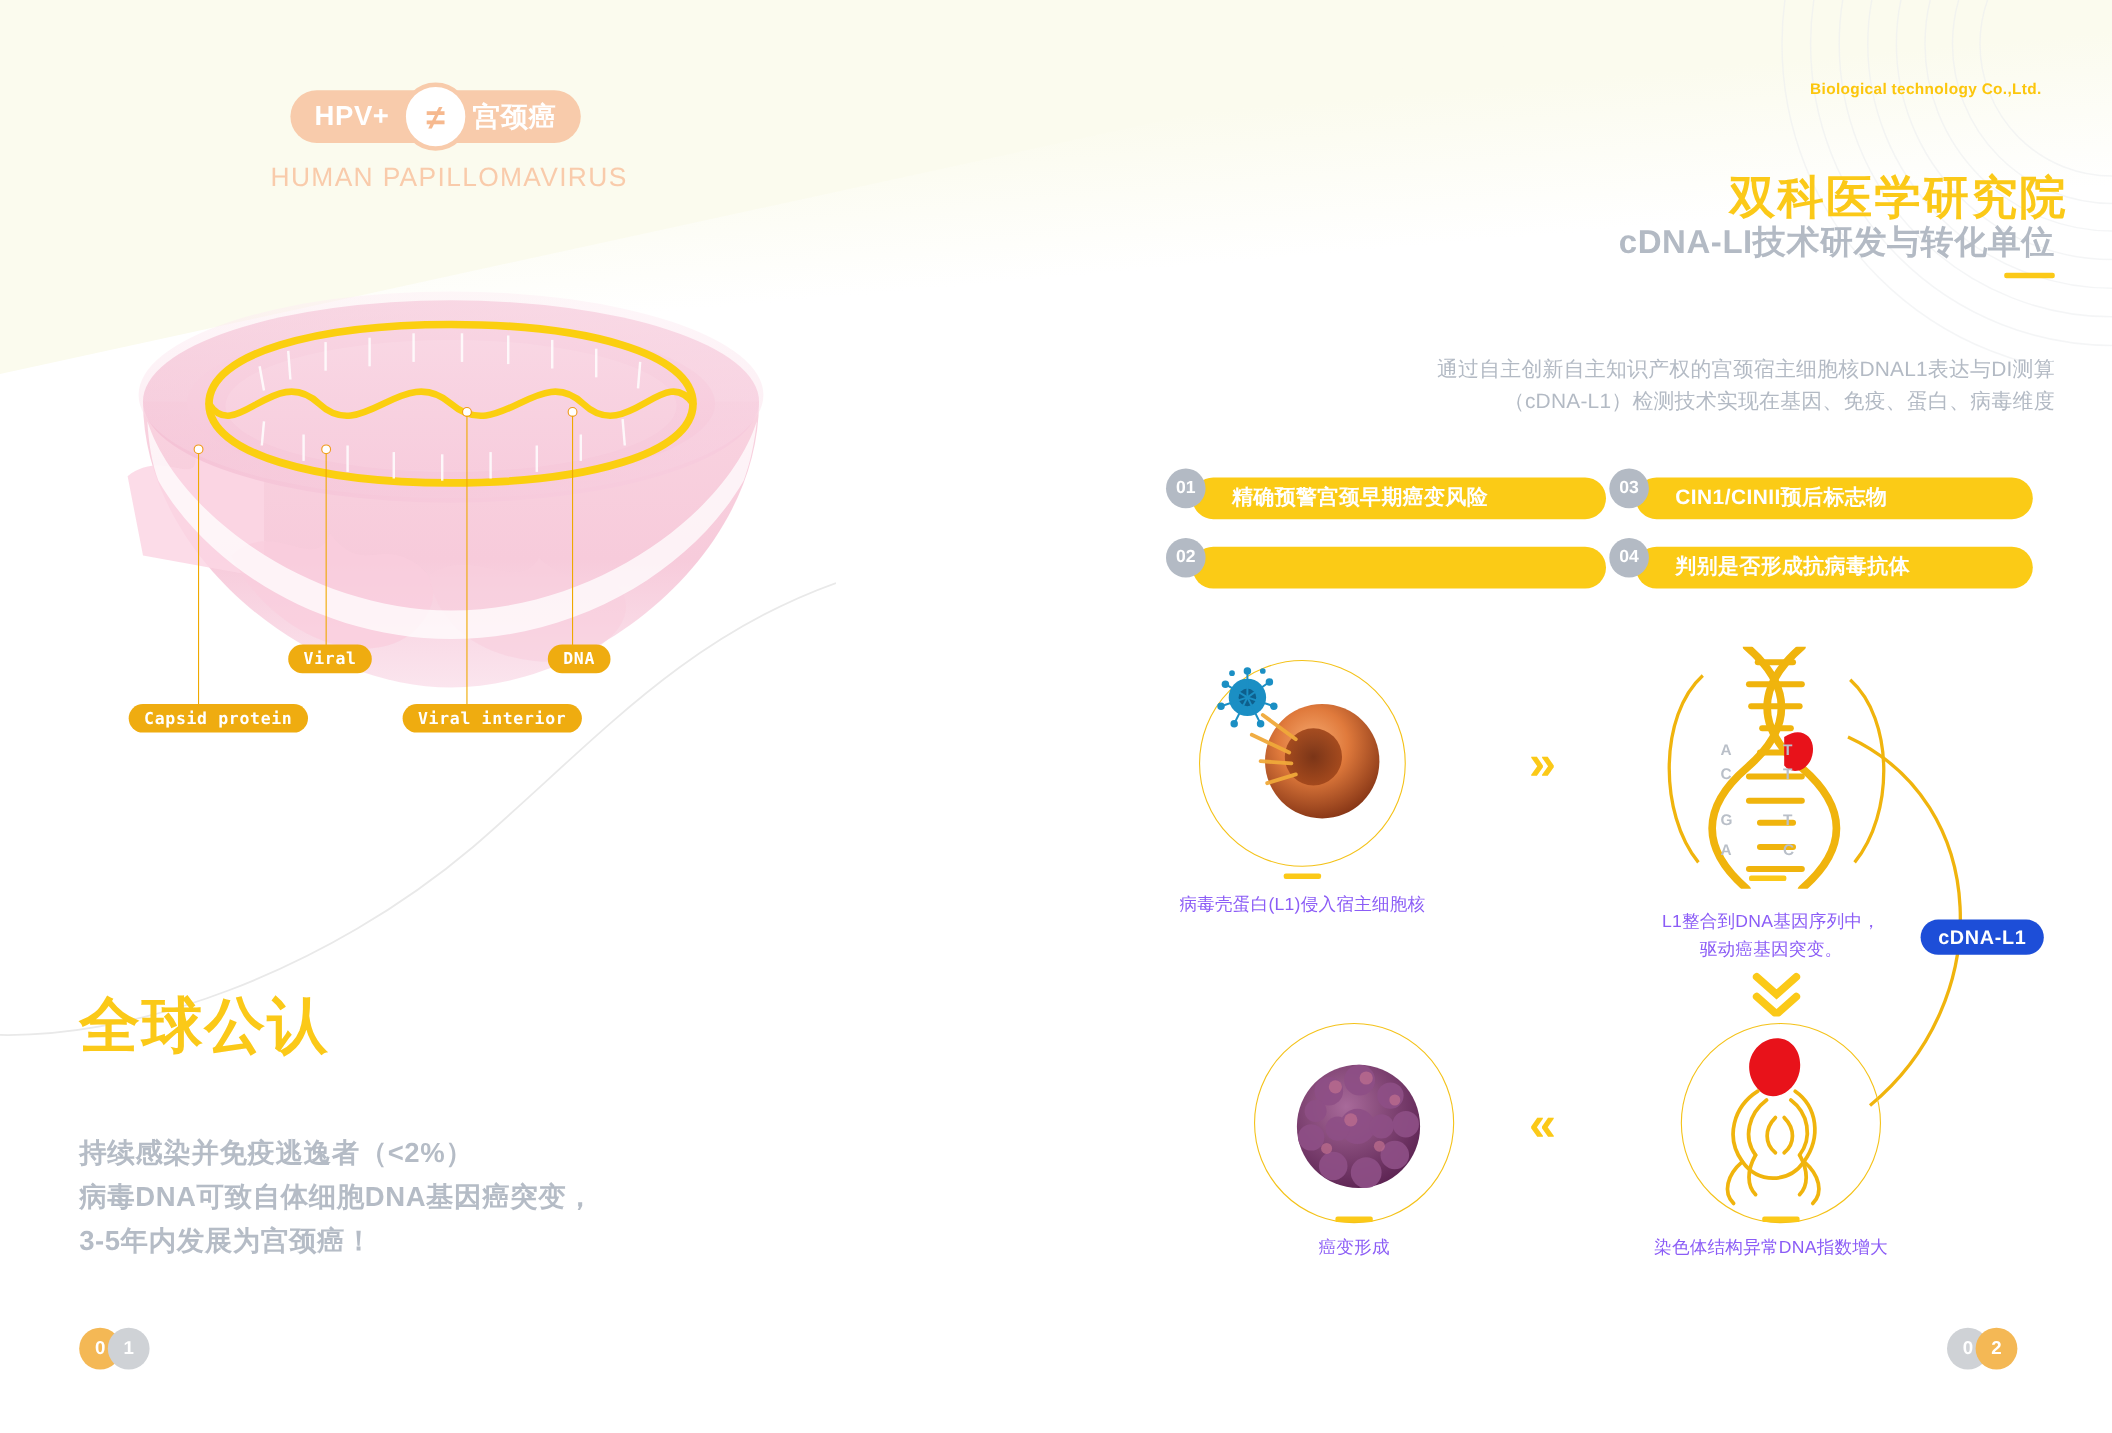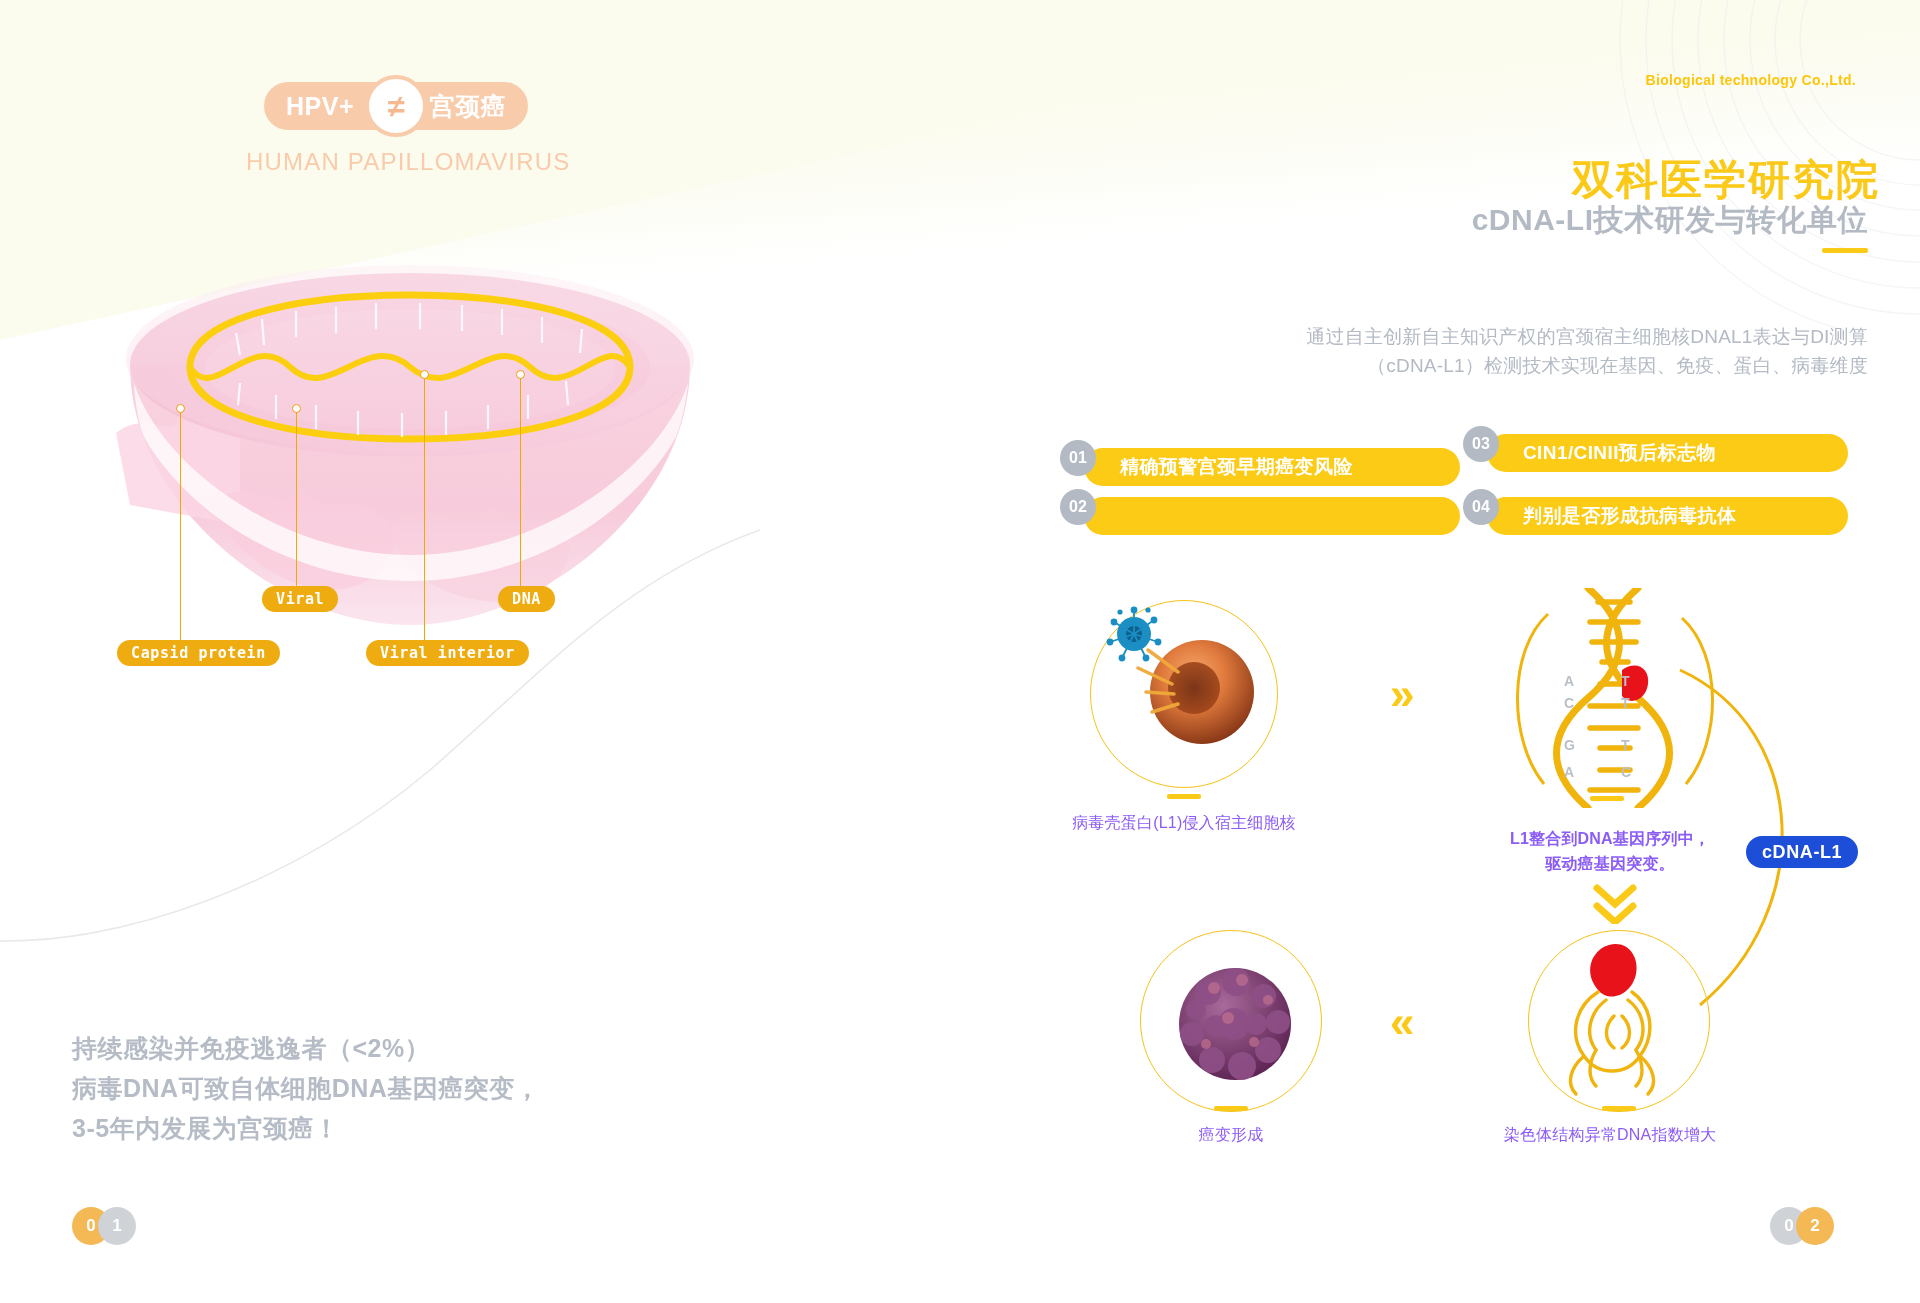--- a/index.html
+++ b/index.html
@@ -266,36 +266,37 @@
   <div class="lead" style="left:424px;top:378px;height:264px;"></div>
 
   <span class="lead-dot" style="left:516px;top:370px;"></span>
   <div class="lead" style="left:520px;top:378px;height:210px;"></div>
 
   <div class="pill-lbl" style="left:117px;top:640px;">Capsid protein</div>
   <div class="pill-lbl" style="left:262px;top:586px;">Viral</div>
   <div class="pill-lbl" style="left:366px;top:640px;">Viral  interior</div>
   <div class="pill-lbl" style="left:498px;top:586px;">DNA</div>
 
+  <div class="global-title">全球公认</div>
   <div class="gray-para">
     <div>持续感染并免疫逃逸者（&lt;2%）</div>
     <div>病毒DNA可致自体细胞DNA基因癌突变，</div>
     <div>3-5年内发展为宫颈癌！</div>
   </div>
 
   <div class="corp">Biological  technology Co.,Ltd.</div>
   <div class="inst-title">双科医学研究院</div>
   <div class="inst-sub">cDNA-LI技术研发与转化单位</div>
   <div class="rule"></div>
   <div class="inst-desc">
     <div>通过自主创新自主知识产权的宫颈宿主细胞核DNAL1表达与DI测算</div>
     <div>（cDNA-L1）检测技术实现在基因、免疫、蛋白、病毒维度</div>
   </div>
 
-  <div class="feat" style="left:1060px;top:448px;width:400px;">
+  <div class="feat" style="left:1060px;top:434px;width:400px;">
     <div class="bar" style="width:376px;"></div>
     <div class="num">01</div>
     <div class="txt">精确预警宫颈早期癌变风险</div>
   </div>
   <div class="feat" style="left:1060px;top:497px;width:400px;">
     <div class="bar" style="width:376px;"></div>
     <div class="num">02</div>
   </div>
   <div class="feat" style="left:1463px;top:434px;width:385px;">
     <div class="bar" style="width:361px;"></div>
@@ -385,21 +386,21 @@
   <span class="base-letter" style="left:1564px;top:673px;">A</span>
   <span class="base-letter" style="left:1564px;top:695px;">C</span>
   <span class="base-letter" style="left:1564px;top:737px;">G</span>
   <span class="base-letter" style="left:1564px;top:764px;">A</span>
   <span class="base-letter" style="left:1621px;top:673px;">T</span>
   <span class="base-letter" style="left:1621px;top:695px;">T</span>
   <span class="base-letter" style="left:1621px;top:737px;">T</span>
   <span class="base-letter" style="left:1621px;top:764px;">C</span>
 
   <div class="cap-rule" style="left:1590px;top:796px;"></div>
-  <div class="step-cap" style="left:1450px;top:826px;width:320px;font-weight:bold;">
+  <div class="step-cap" style="left:1450px;top:826px;width:320px;">
     <div>L1整合到DNA基因序列中，</div>
     <div>驱动癌基因突变。</div>
   </div>
 
   <svg style="position:absolute;left:1660px;top:660px;width:240px;height:370px;" viewBox="0 0 240 370">
     <path d="M20 10 C 150 70, 155 250, 40 345" fill="none" stroke="#f0b40d" stroke-width="3"></path>
   </svg>
   <div class="cdna-badge" style="left:1746px;top:836px;">cDNA-L1</div>
 
   <svg style="position:absolute;left:1585px;top:880px;width:60px;height:44px;" viewBox="0 0 60 44">

